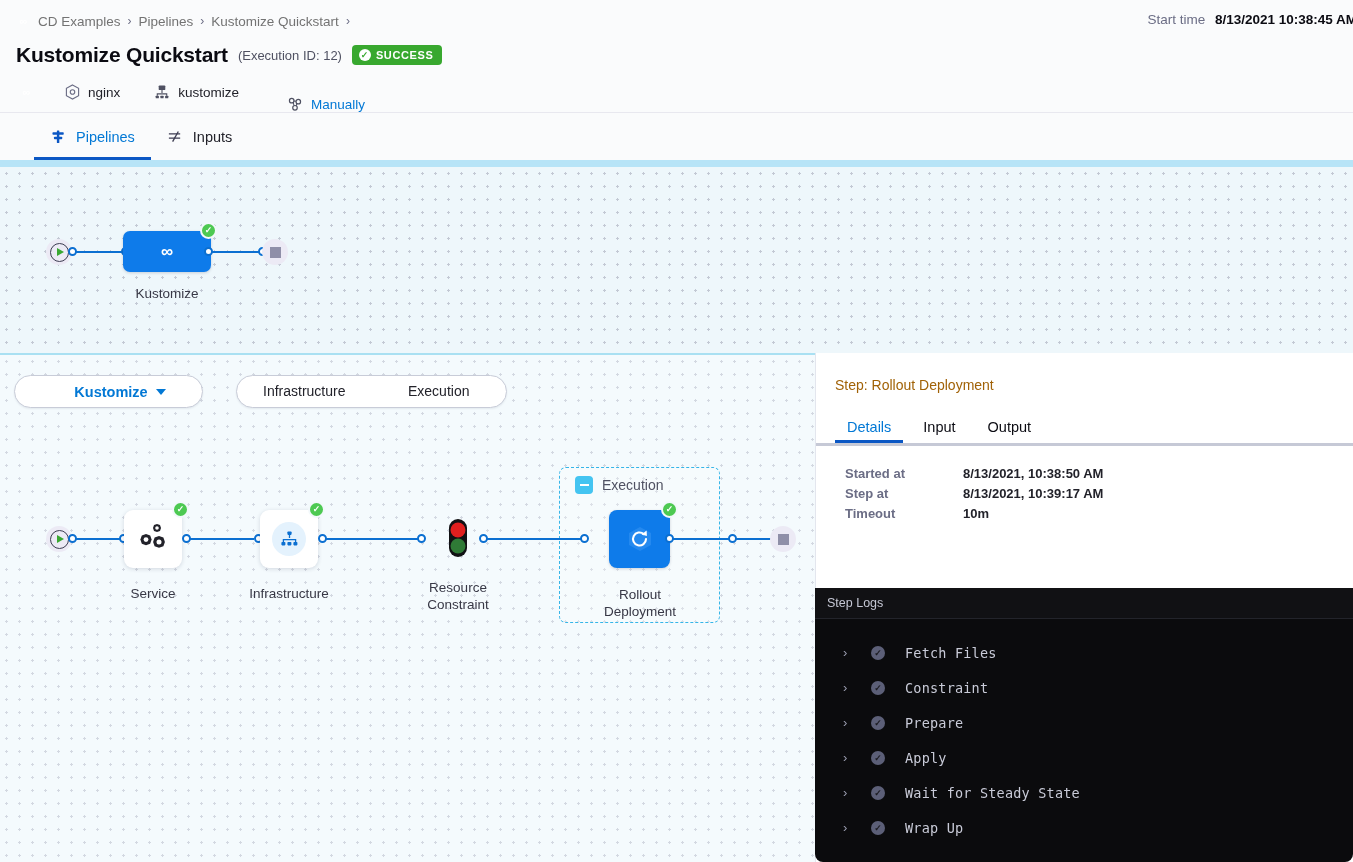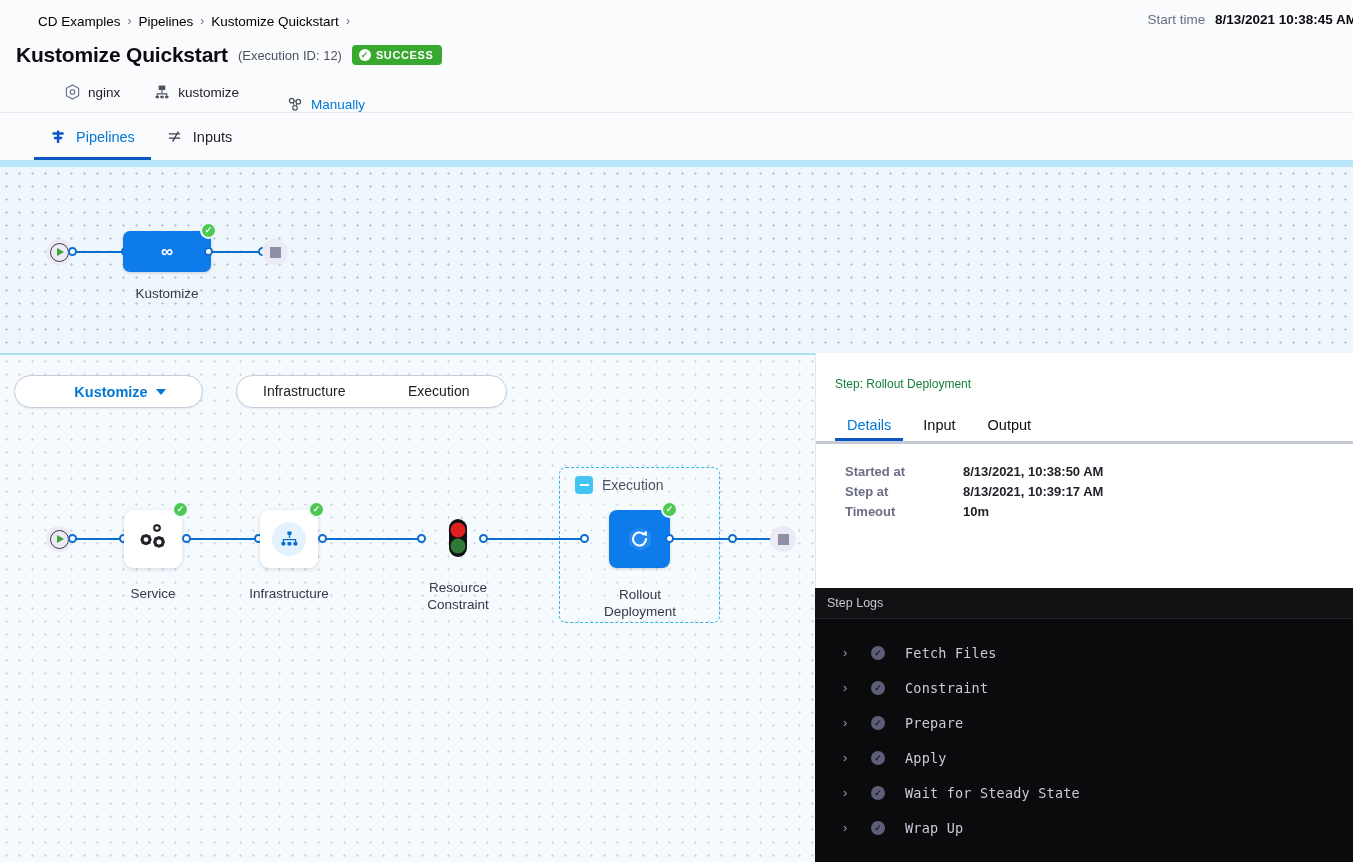--- a/index.html
+++ b/index.html
@@ -12,21 +12,21 @@
   }
   .app { position: relative; width: 1353px; height: 862px; }
 
   
   .header {
     position: absolute; top: 0; left: 0; width: 1353px; height: 112px;
     background: #fafbfc;
     padding: 10px 16px 0 16px;
   }
   .breadcrumb { display: flex; align-items: center; height: 22px; gap: 7px; font-size: 13.5px; }
-  .bc-link { color: #000000; cursor: pointer; white-space: nowrap; }
+  .bc-link { color: #737373; cursor: pointer; white-space: nowrap; }
   .bc-sep { color: #6b6d85; font-size: 12px; }
   .harness-hex { width: 15px; height: 17px; display: inline-block; position: relative; }
   .hex-shape {
     width: 100%; height: 100%;
     clip-path: polygon(50% 0%, 100% 25%, 100% 75%, 50% 100%, 0% 75%, 0% 25%);
   }
   .hex-green { background: #4dc952; }
   .hex-inner {
     position: absolute; inset: 0; display: flex; align-items: center; justify-content: center;
     color: #ffffff; font-size: 11px; font-weight: 700; line-height: 1;
@@ -169,37 +169,37 @@
   .seg {
     flex: 1; text-align: center; font-size: 14px; color: #22222a; cursor: pointer;
     line-height: 31px; height: 31px;
   }
 
   
   .panel {
     position: absolute; top: 353px; left: 815px; width: 538px; height: 509px;
     background: #ffffff; border-left: 1px solid #e3e6ee;
   }
-  .panel-title { padding: 24px 0 0 19px; font-size: 12px; color: #15803d; font-weight: 400; }
+  .panel-title { padding: 24px 0 0 19px; font-size: 14px; color: #a16207; font-weight: 400; }
   .panel-tabs {
     display: flex; align-items: flex-end; gap: 8px; padding-left: 19px; margin-top: 17px;
     height: 36px; border-bottom: 3px solid #c6c9d6;
   }
   .ptab { padding: 0 12px 8px 12px; font-size: 14.5px; color: #0b0b12; cursor: pointer; }
   .ptab.active { color: #0278d5; box-shadow: inset 0 -3px 0 0 #0b57c4; }
 
   .details-list { padding: 18px 0 0 29px; }
   .d-row { display: flex; font-size: 13px; line-height: 20px; }
   .d-key { width: 118px; color: #6b6d85; font-weight: 700; }
   .d-val { color: #22222a; font-weight: 700; }
   .d-link { color: #0278d5; font-weight: 700; cursor: pointer; }
 
   .logs {
     position: absolute; top: 588px; left: 815px; width: 538px; height: 274px;
-    background: #0b0b0d; color: #c5c7d4;
+    background: #0b0b0d; color: #c5c7d4; border-radius: 8px;
   }
   .logs-head {
     height: 31px; display: flex; align-items: center; padding-left: 12px;
     font-size: 12.5px; color: #c5c7d4; border-bottom: 1px solid #23242b;
     background: #111114;
   }
   .log-row {
     display: flex; align-items: center; height: 35px; padding-left: 28px; gap: 20px;
     cursor: pointer;
   }

